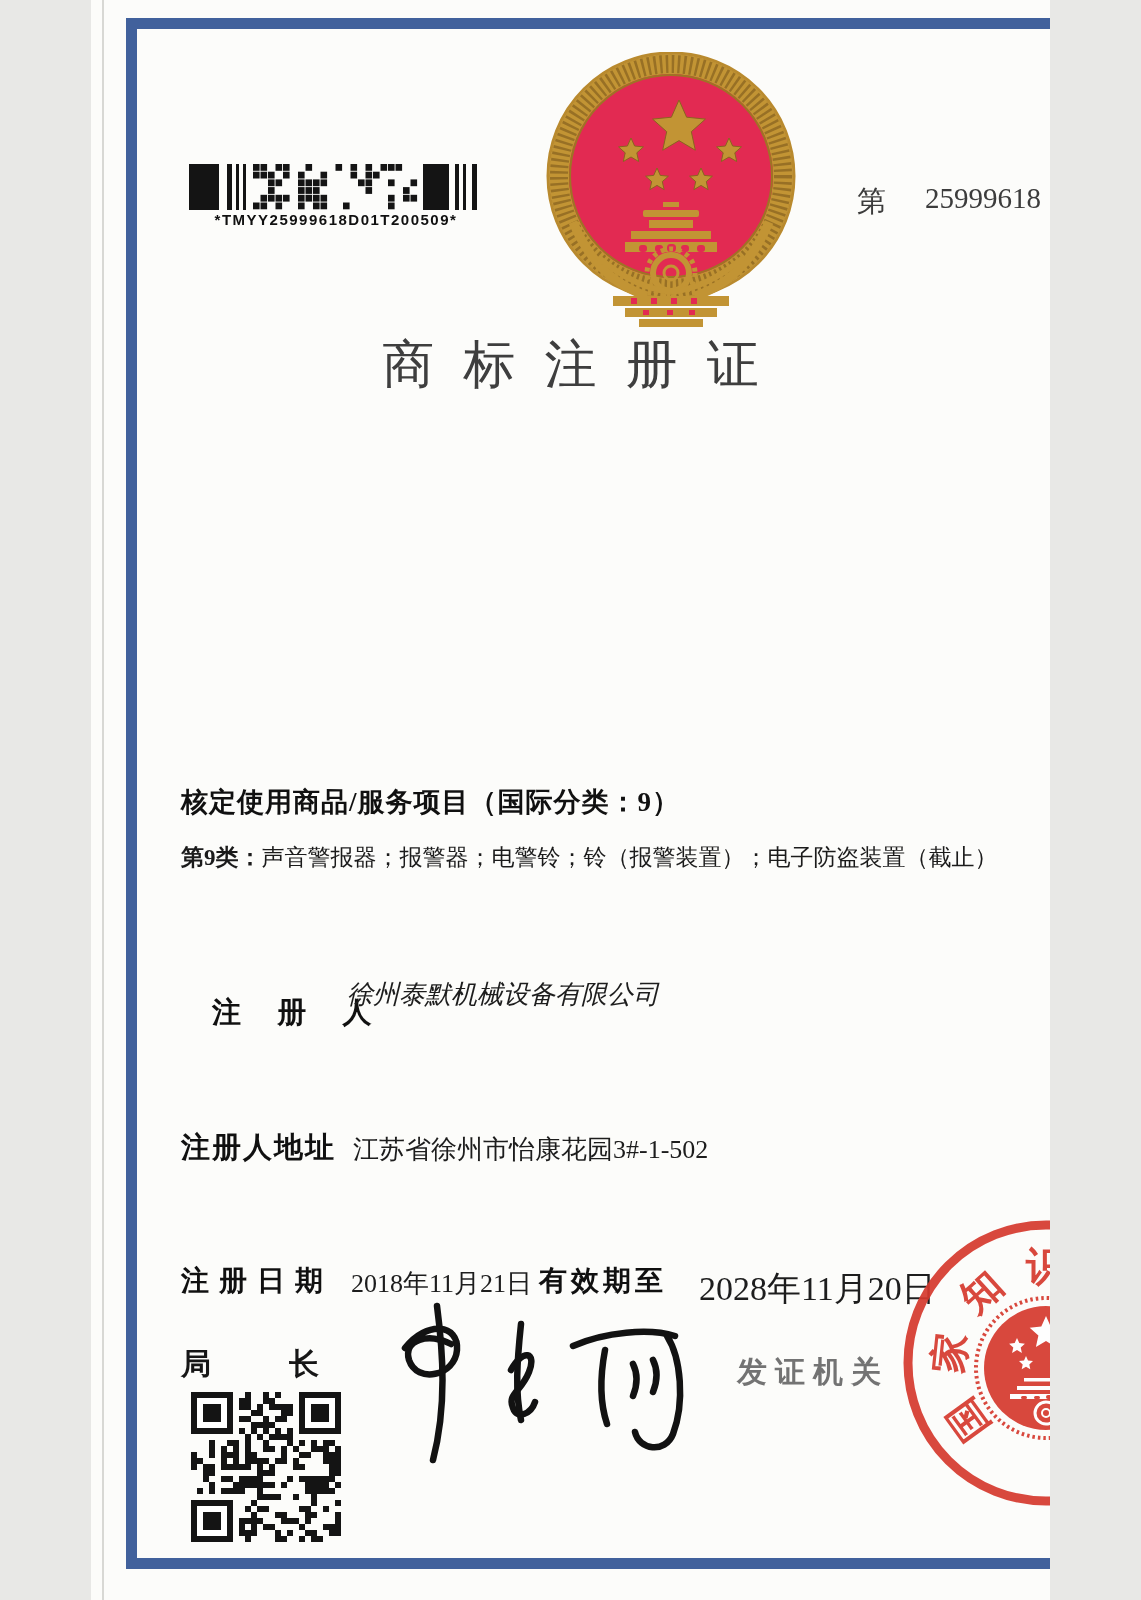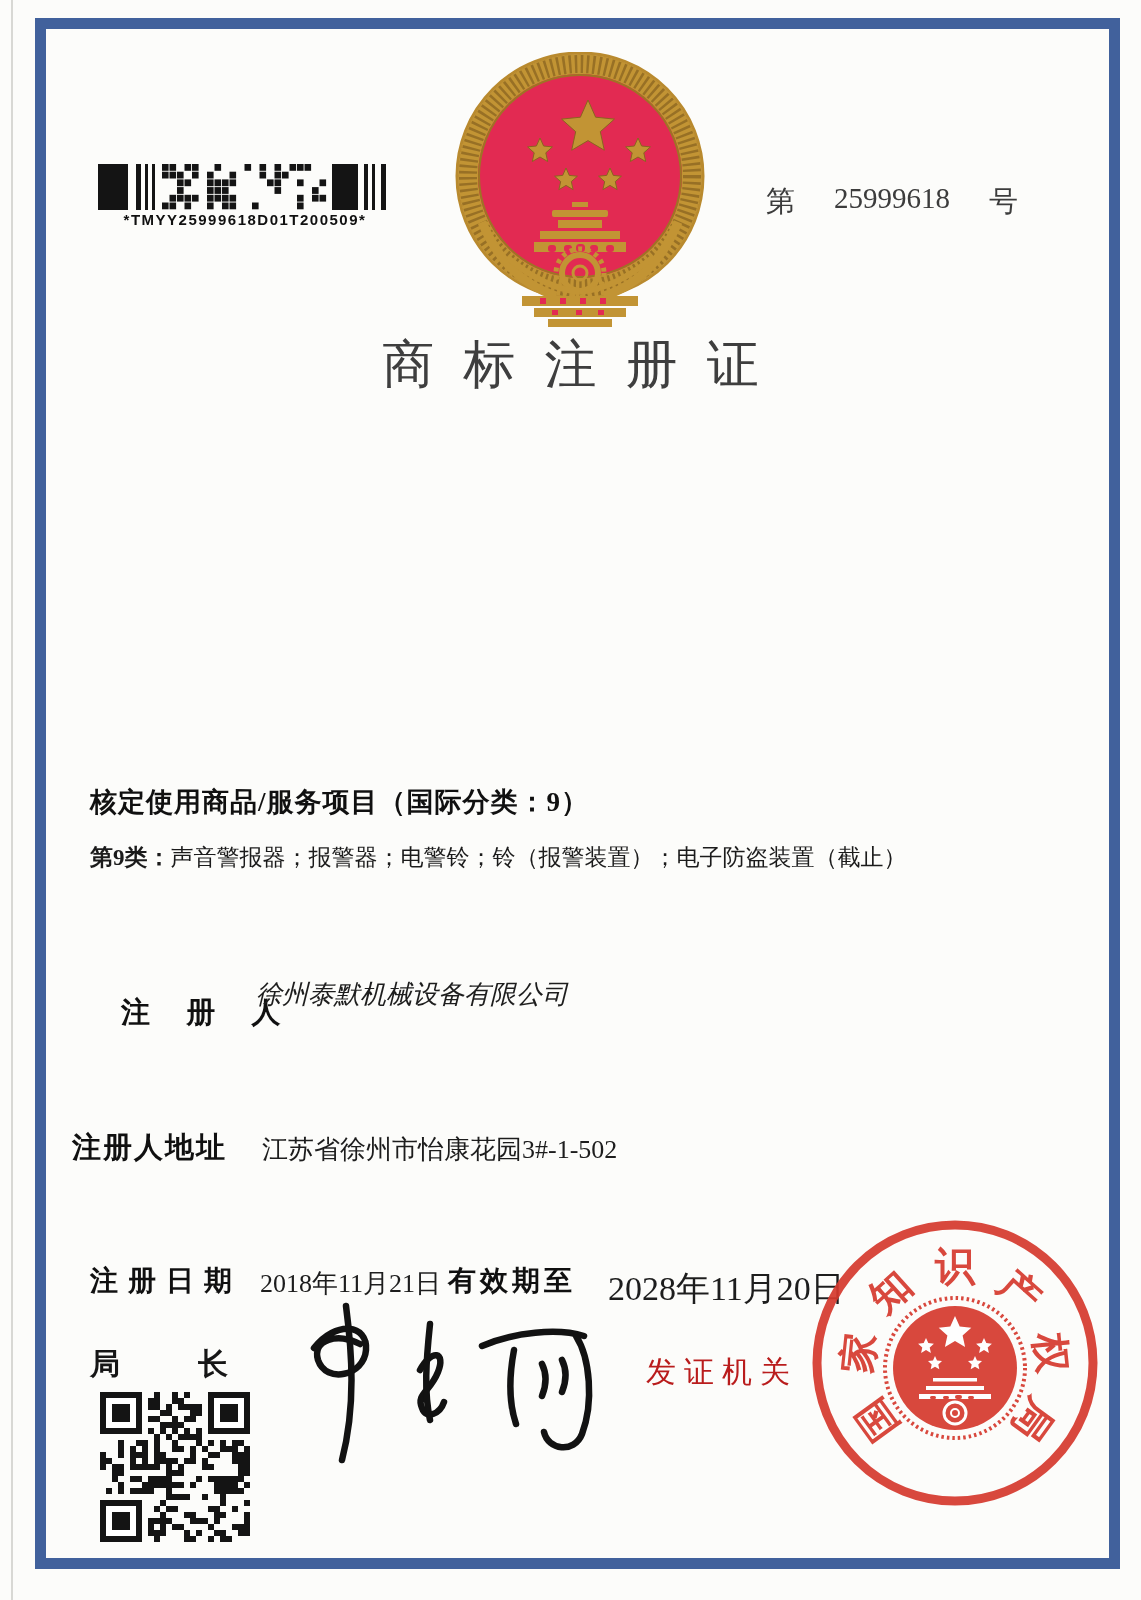--- a/index.html
+++ b/index.html
@@ -1,17 +1,17 @@
 <!DOCTYPE html>
 <html><head>
 <meta charset="utf-8">
 <style>
   html,body{margin:0;padding:0;background:#e8e8e6;}
   .page{
-    position:relative;width:1141px;height:1600px;margin:0 auto;
+    position:relative;width:959px;height:1600px;margin:0 auto;
     background:#fcfcfa;overflow:hidden;
     font-family:"Liberation Serif","DejaVu Serif",serif;color:#222;
   }
   .scan-line{position:absolute;left:11px;top:0;width:2px;height:100%;background:#d8d8d4;}
   .frame{
     position:absolute;left:35px;top:18px;width:1085px;height:1551px;
     border:11px solid #41619c;box-sizing:border-box;
   }
   .abs{position:absolute;}
   
@@ -36,28 +36,28 @@
     font-family:"DejaVu Sans","Liberation Sans",sans-serif;
     font-weight:700;font-size:72px;letter-spacing:3px;color:#2e2e2e;
   }
   .goods-heading{left:90px;top:784px;font-size:27px;font-weight:700;color:#101010;letter-spacing:1px;}
   .goods-line{left:90px;top:842px;font-size:23px;color:#1b1b1b;white-space:nowrap;}
   .goods-line .cls{font-weight:700;}
   .lbl{font-weight:700;color:#101010;white-space:nowrap;}
   .val{color:#1d1d1d;white-space:nowrap;}
   .registrant-label{left:90px;top:993px;font-size:29px;letter-spacing:1.25em;margin-left:31px;}
   .registrant-value{left:256px;top:977px;font-size:26px;font-style:italic;}
-  .address-label{left:72px;top:1128px;font-size:29px;letter-spacing:2px;}
+  .address-label{left:90px;top:1128px;font-size:29px;letter-spacing:2px;}
   .address-value{left:262px;top:1132px;font-size:26px;}
   .regdate-label{left:90px;top:1262px;font-size:28px;letter-spacing:10px;}
   .regdate-value{left:260px;top:1266px;font-size:26px;}
   .valid-label{left:448px;top:1262px;font-size:28px;letter-spacing:4px;}
   .valid-value{left:608px;top:1266px;font-size:34px;}
   .director-label{left:90px;top:1336px;font-size:30px;font-weight:700;letter-spacing:78px;color:#161616;white-space:nowrap;margin-top:8px;}
-  .issuer-label{left:646px;top:1352px;font-size:30px;letter-spacing:8px;color:#b91c1c;white-space:nowrap;}
+  .issuer-label{left:646px;top:1352px;font-size:30px;letter-spacing:8px;color:#737373;white-space:nowrap;font-weight:bold;}
   .qr-wrap{left:100px;top:1392px;width:150px;height:150px;}
   .sig-wrap{left:262px;top:1290px;width:378px;height:178px;}
   .seal-wrap{left:802px;top:1210px;width:306px;height:306px;}
   .emblem-wrap{left:448px;top:52px;width:264px;height:280px;}
   svg{display:block;}
 </style>
 </head>
 <body>
 
 <div class="page">

